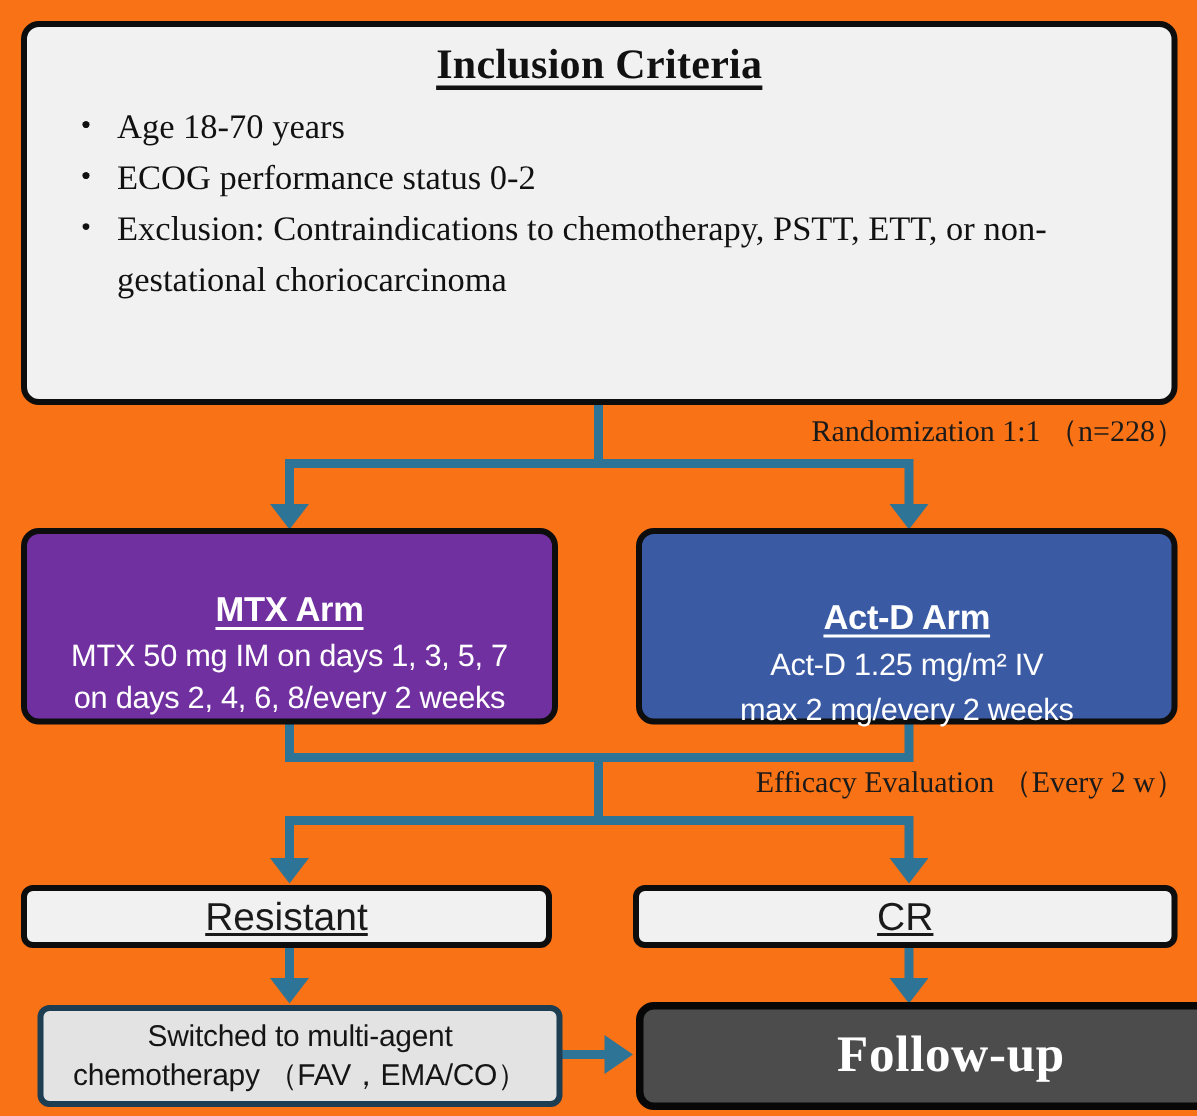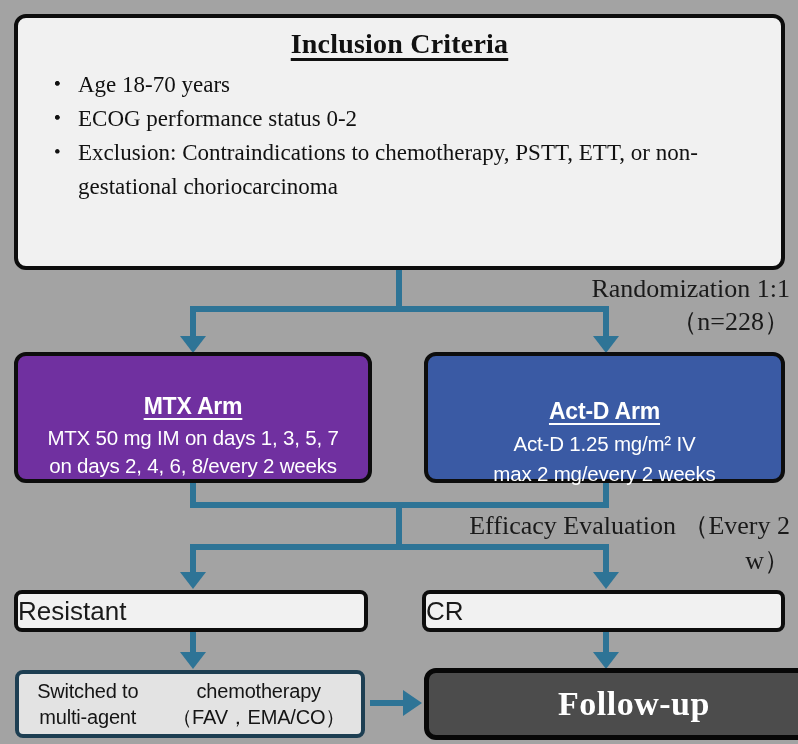--- a/index.html
+++ b/index.html
@@ -3,65 +3,65 @@
 <meta charset="utf-8">
 <style>
   :root{
     --arrow:#2E7496; --purple:#7030A0; --blue:#3A5AA4;
     --light-box:#F1F1F1; --switched-bg:#E3E3E3; --switched-border:#1D3E52;
     --followup-bg:#4C4C4C; --border-dark:#0D0D0D;
   }
   *{margin:0;padding:0;box-sizing:border-box;}
   html,body{background:#fff;}
   .canvas{
-    position:relative;width:798px;height:744px;background:#a3a3a3;overflow:hidden;
+    position:relative;width:798px;height:744px;background:#f97316;overflow:hidden;
     font-family:"Liberation Serif", serif;color:#111;
   }
   svg.connectors{position:absolute;left:0;top:0;z-index:1;}
   .connector{stroke:var(--arrow);stroke-width:6;fill:none;stroke-linejoin:miter;}
   .arrowhead{fill:var(--arrow);stroke:none;}
   .box{position:absolute;z-index:2;border:4px solid var(--border-dark);border-radius:12px;}
 
   .inclusion{left:14px;top:14px;width:771px;height:256px;background:var(--light-box);padding:8px 16px 0 16px;}
   .inclusion h1{
     text-align:center;font-size:28px;font-weight:bold;
     text-decoration:underline;text-decoration-thickness:2.5px;text-underline-offset:5px;
     margin:2px 0 8px 0;letter-spacing:.2px;
   }
   .inclusion ul{list-style:none;margin-left:14px;}
   .inclusion li{position:relative;padding-left:30px;font-size:23px;line-height:34px;}
   .inclusion li .dot{position:absolute;left:6px;top:-1px;font-size:19px;}
 
-  .flow-label{position:absolute;z-index:2;font-size:26px;color:#1a1a1a;text-align:right;}
+  .flow-label{position:absolute;z-index:2;font-size:20px;color:#1a1a1a;text-align:right;}
   .label-randomization{top:274px;left:490px;width:300px;}
   .label-efficacy{top:508px;left:450px;width:340px;}
 
   .arm{color:#fff;font-family:"Liberation Sans", sans-serif;text-align:center;letter-spacing:-0.2px;}
   .arm .arm-title{
     display:inline-block;font-weight:bold;font-size:23px;
     text-decoration:underline;text-decoration-thickness:2px;text-underline-offset:4px;
     margin-bottom:4px;
     margin-top:30px;
   }
   .arm .arm-line{font-size:20.5px;line-height:28px;}
   .arm-mtx{left:14px;top:352px;width:358px;height:131px;background:var(--purple);padding-top:7px;}
   .arm-actd{left:424px;top:352px;width:361px;height:131px;background:var(--blue);padding-top:12px;}
   .arm-actd .arm-line{line-height:30px;}
 
   .outcome{
-    background:var(--light-box);border-radius:8px;display:flex;align-items:center;
-    font-family:"Liberation Sans", sans-serif;font-size:26px;color:#1a1a1a;
+    background:var(--light-box);border-radius:8px;display:flex;align-items:center;justify-content:center;
+    font-family:"Liberation Sans", sans-serif;font-size:26px;color:#1a1a1a;text-decoration:underline;
   }
   .outcome-resistant{left:14px;top:590px;width:354px;height:42px;}
   .outcome-cr{left:422px;top:590px;width:363px;height:42px;}
 
   .switched{
-    left:15px;top:670px;width:350px;height:68px;background:var(--switched-bg);
+    left:25px;top:670px;width:350px;height:68px;background:var(--switched-bg);
     border:4px solid var(--switched-border);border-radius:8px;
-    display:flex;flex-direction:row;align-items:center;justify-content:center;
+    display:flex;flex-direction:column;align-items:center;justify-content:center;
     font-family:"Liberation Sans", sans-serif;font-size:20px;line-height:26px;color:#151515;
     text-align:center;letter-spacing:-0.2px;
   }
   .followup{
     left:424px;top:668px;width:420px;height:72px;background:var(--followup-bg);
     border:5px solid #070707;display:flex;align-items:center;justify-content:center;
     color:#fff;font-weight:bold;font-size:34px;letter-spacing:.5px;
   }
 </style>
 </head>

